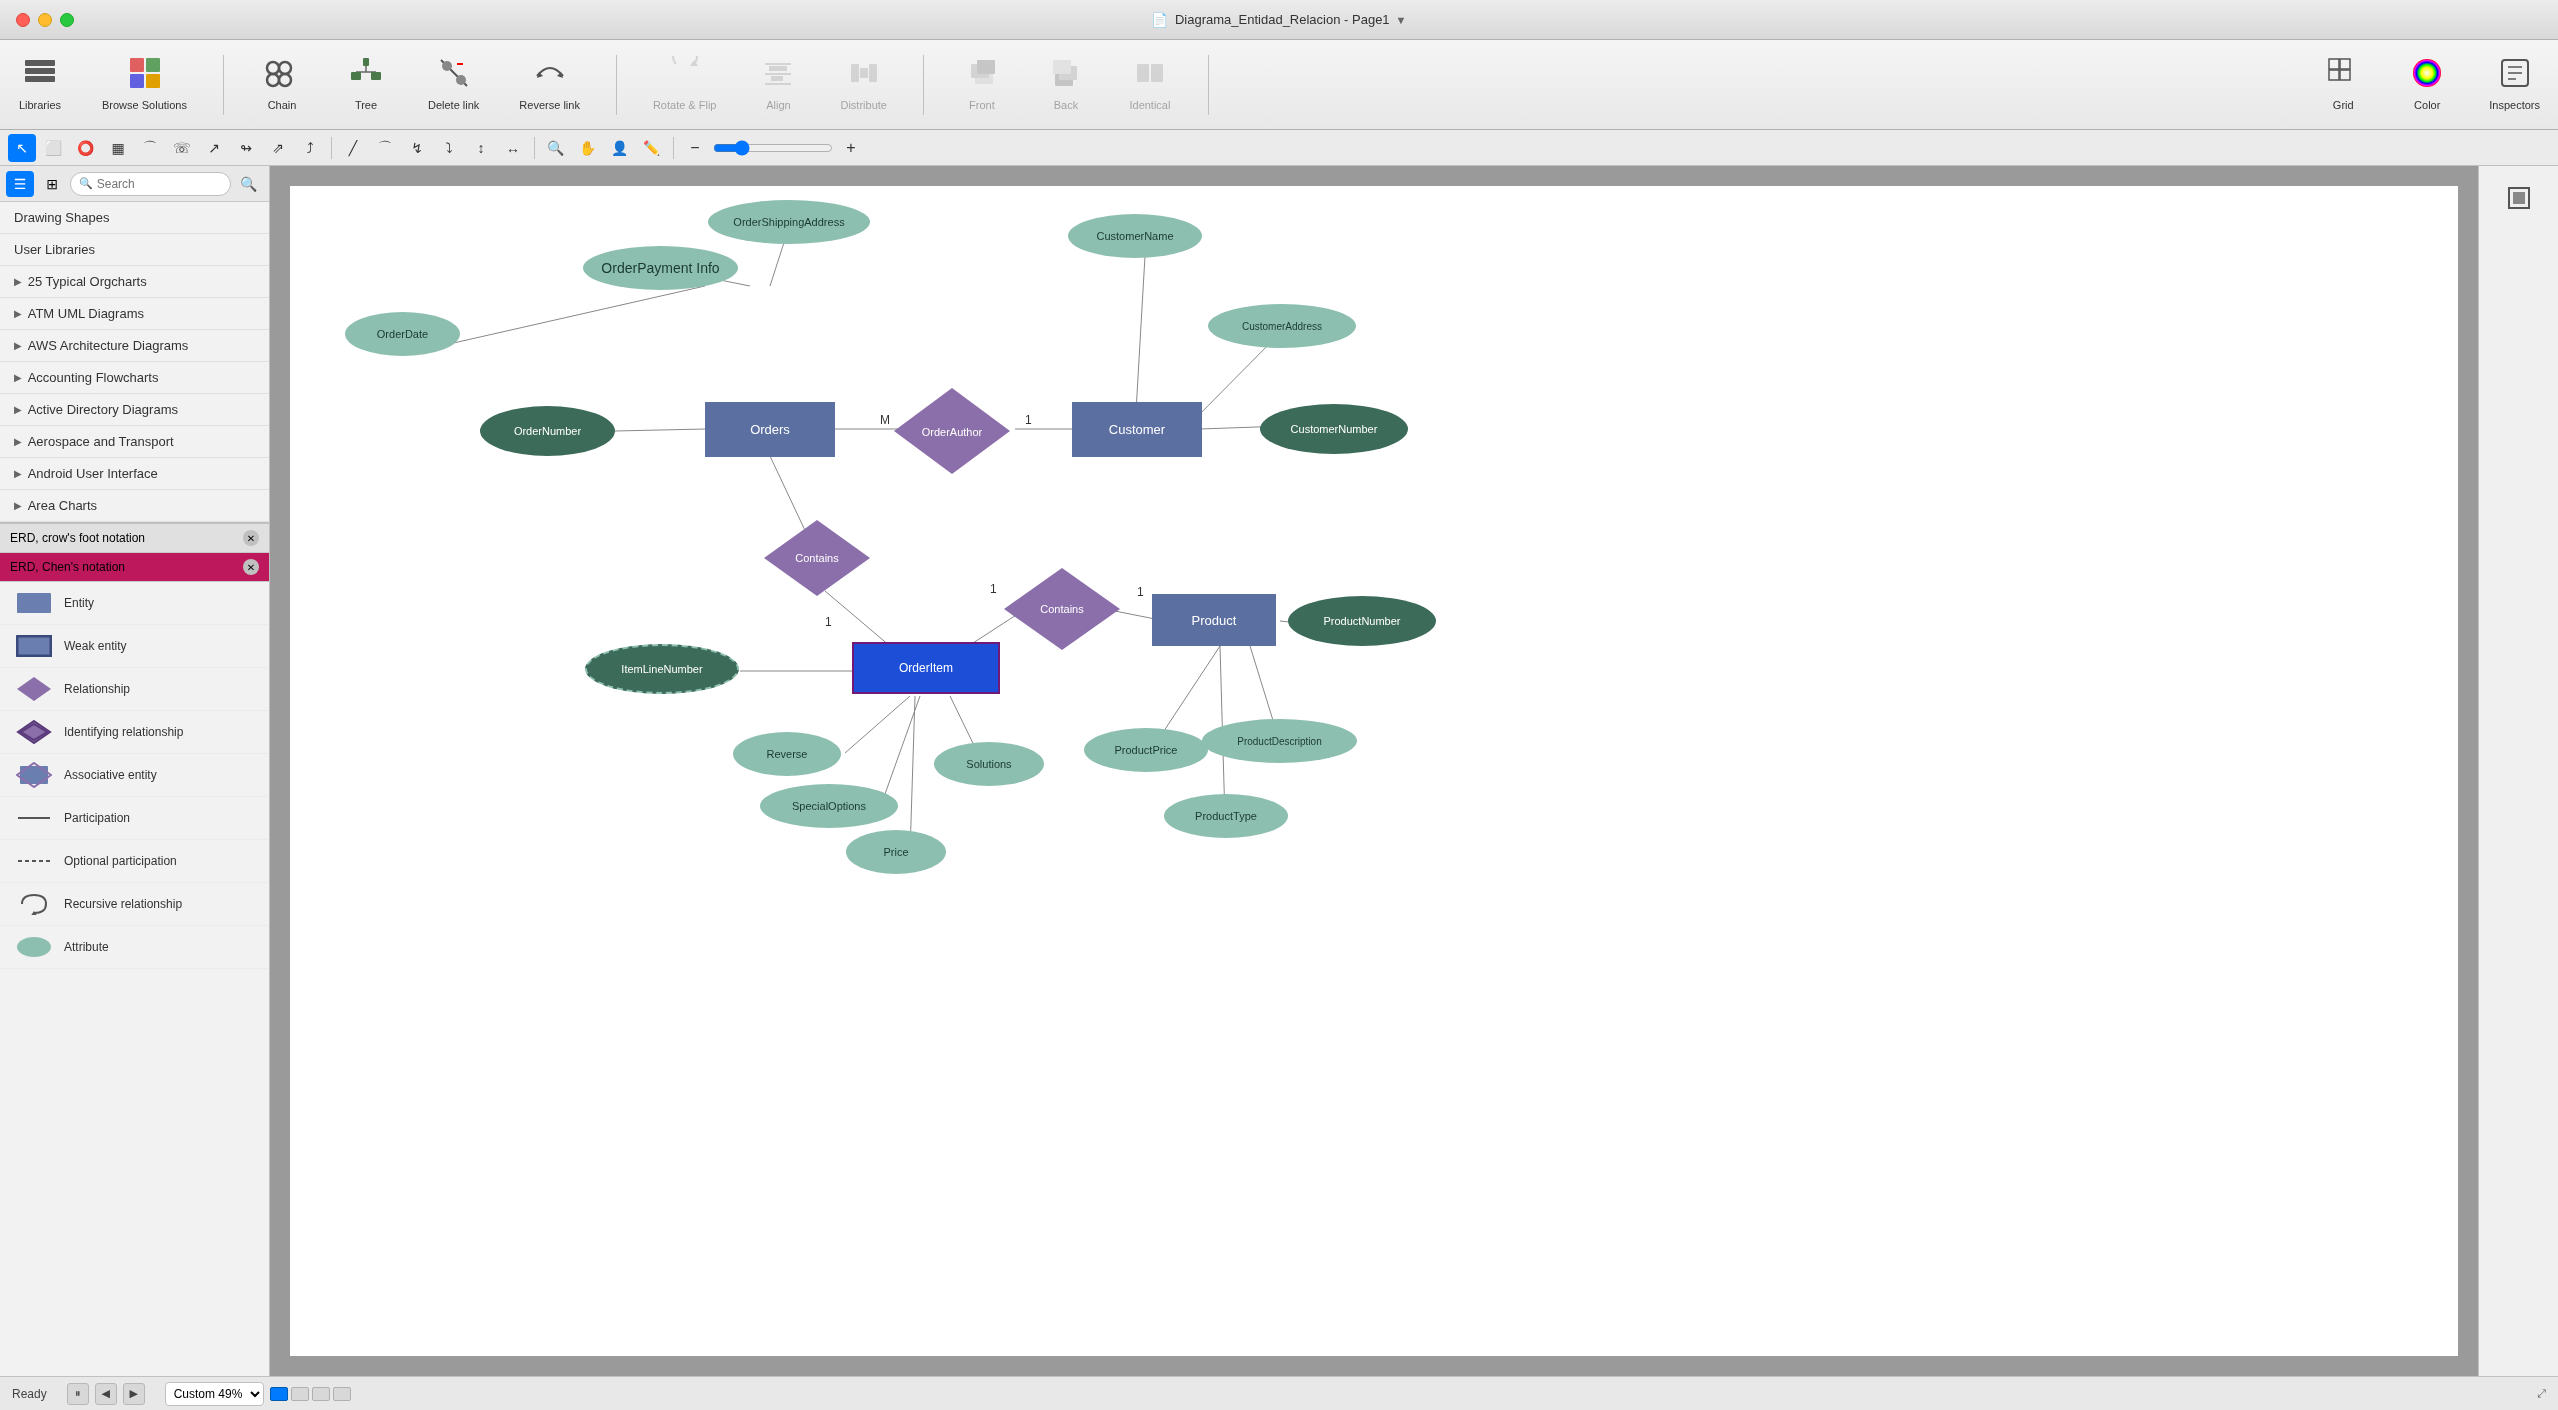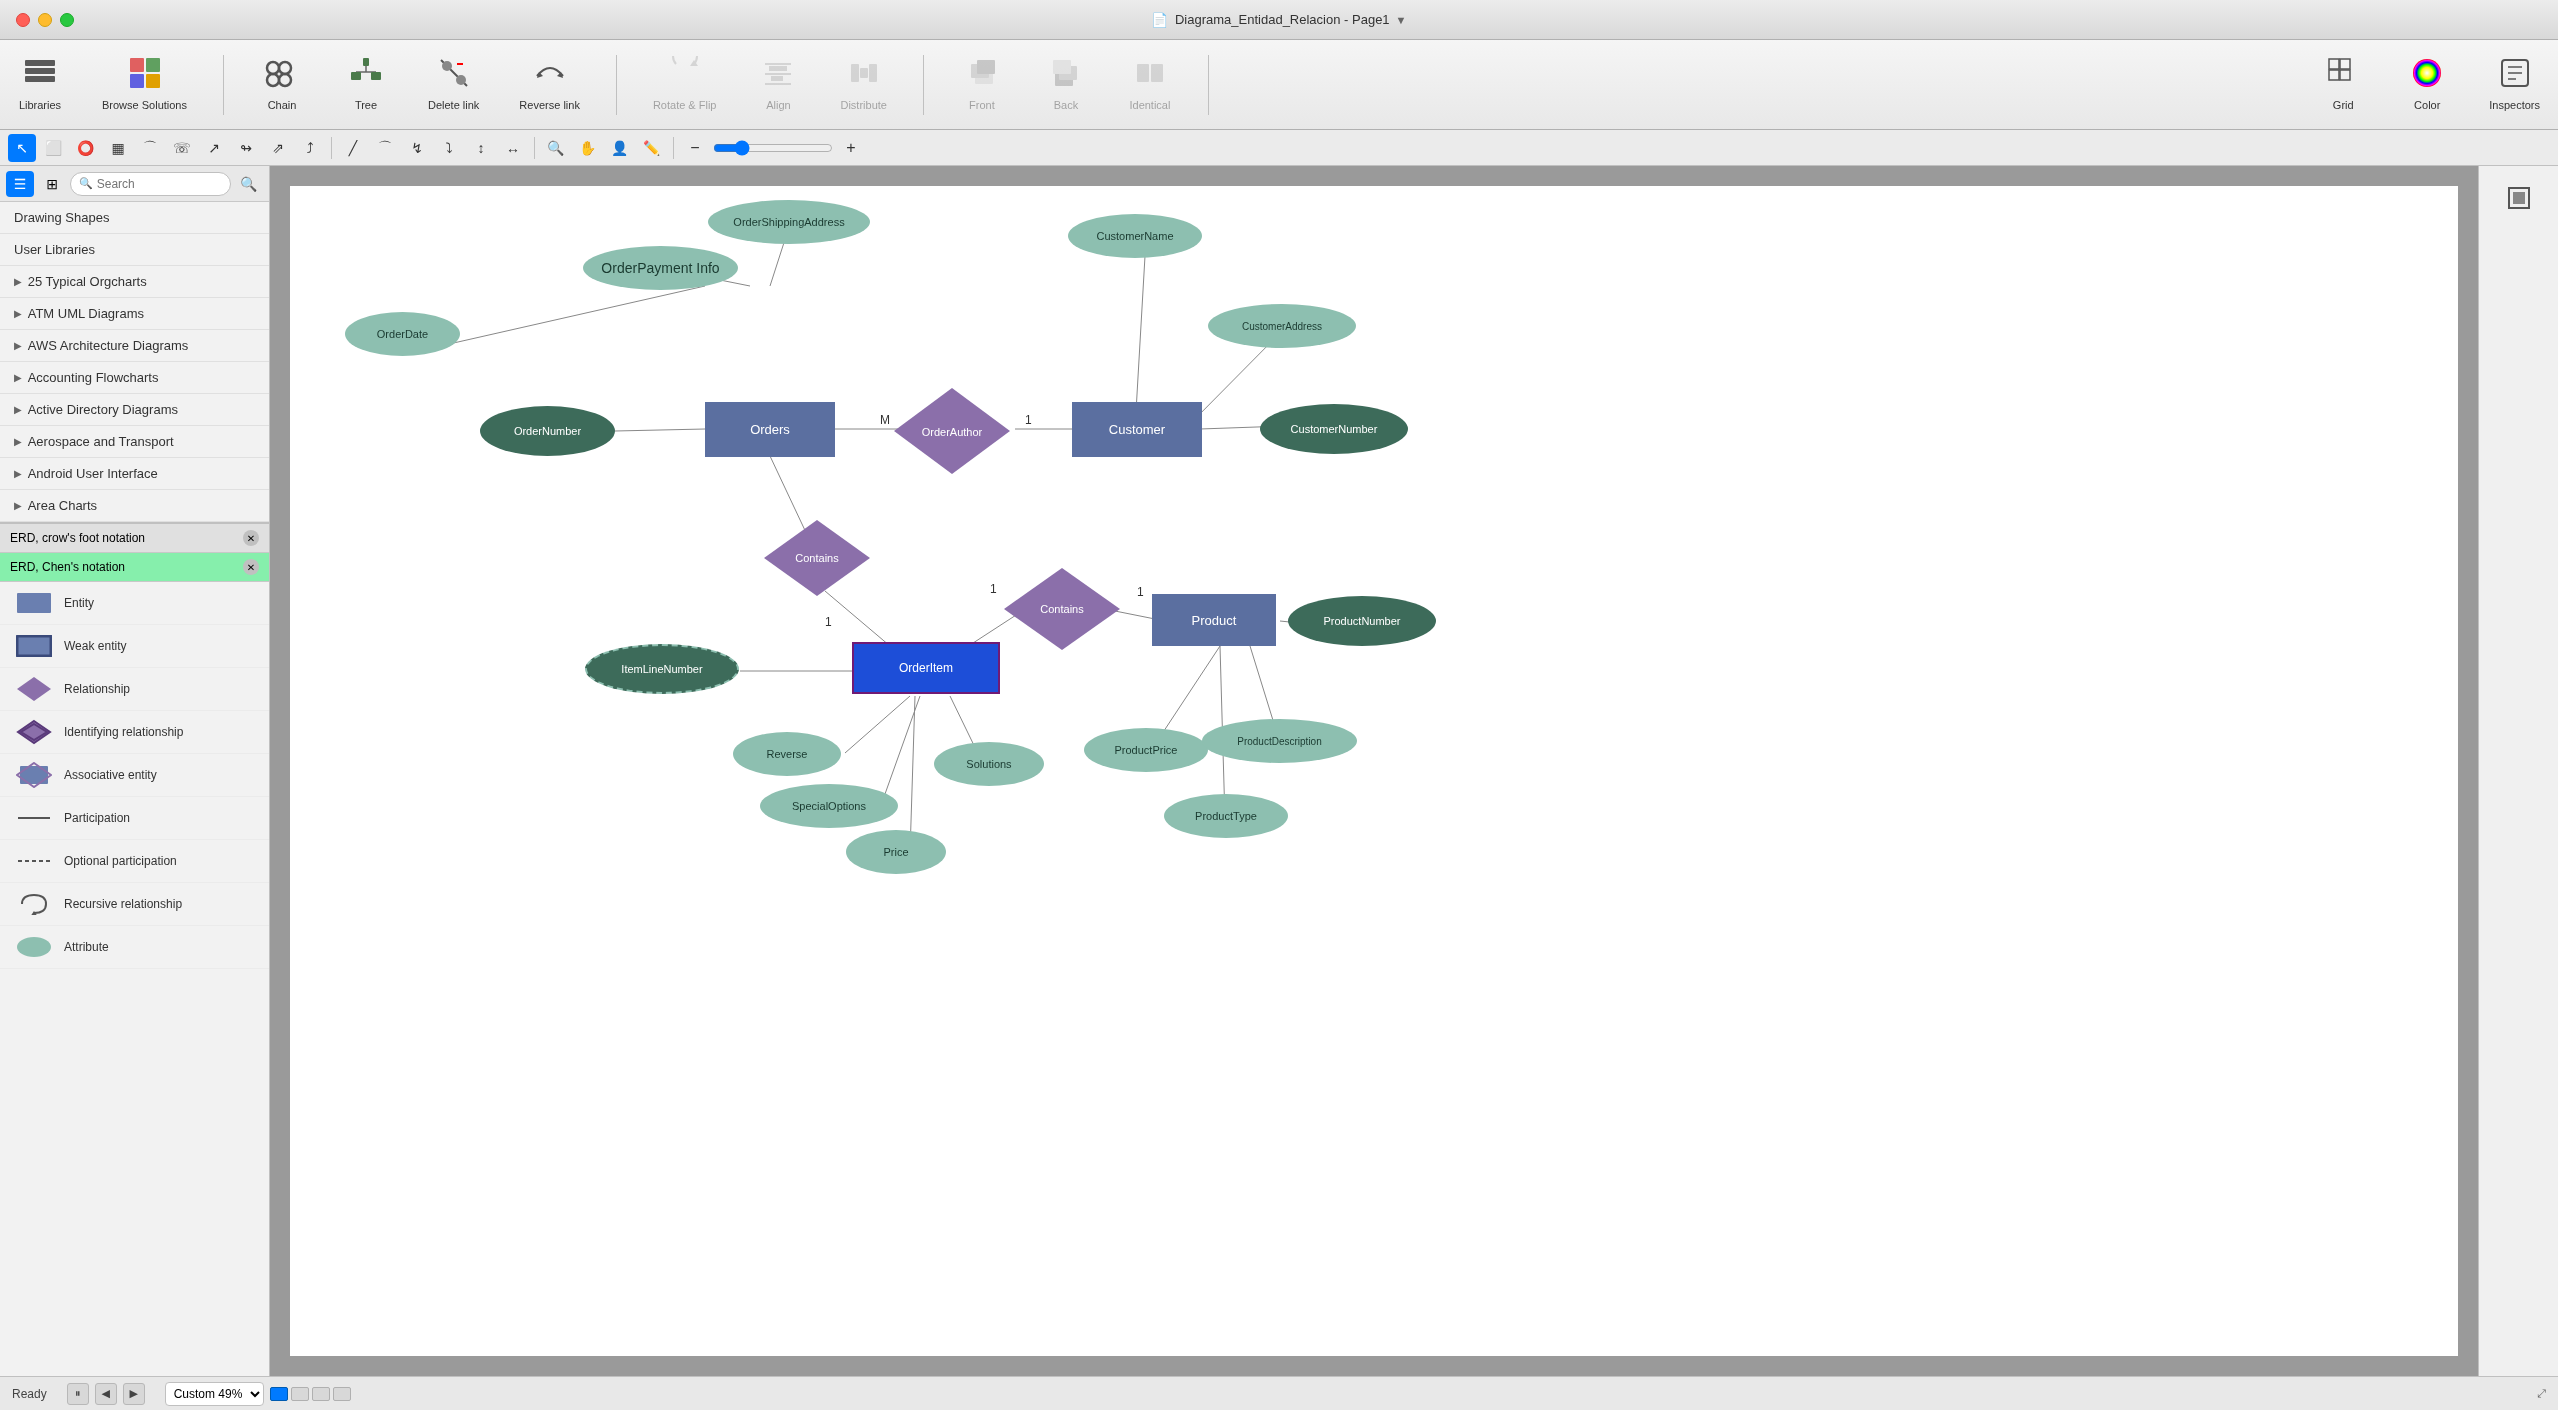--- a/index.html
+++ b/index.html
@@ -151,21 +151,21 @@
       cursor: pointer;
     }
     .erd-tab .x-btn {
       margin-left: auto;
       width: 16px; height: 16px;
       border-radius: 50%;
       background: #c0c0c0;
       display: flex; align-items: center; justify-content: center;
       font-size: 10px; cursor: pointer;
     }
-    .erd-tab.active { background: #86efac; }
+    .erd-tab.active { background: #be185d; }
 
     
     .shape-item {
       display: flex;
       align-items: center;
       padding: 6px 14px;
       font-size: 12px;
       color: #333;
       cursor: pointer;
       border-bottom: 1px solid #ebebeb;

